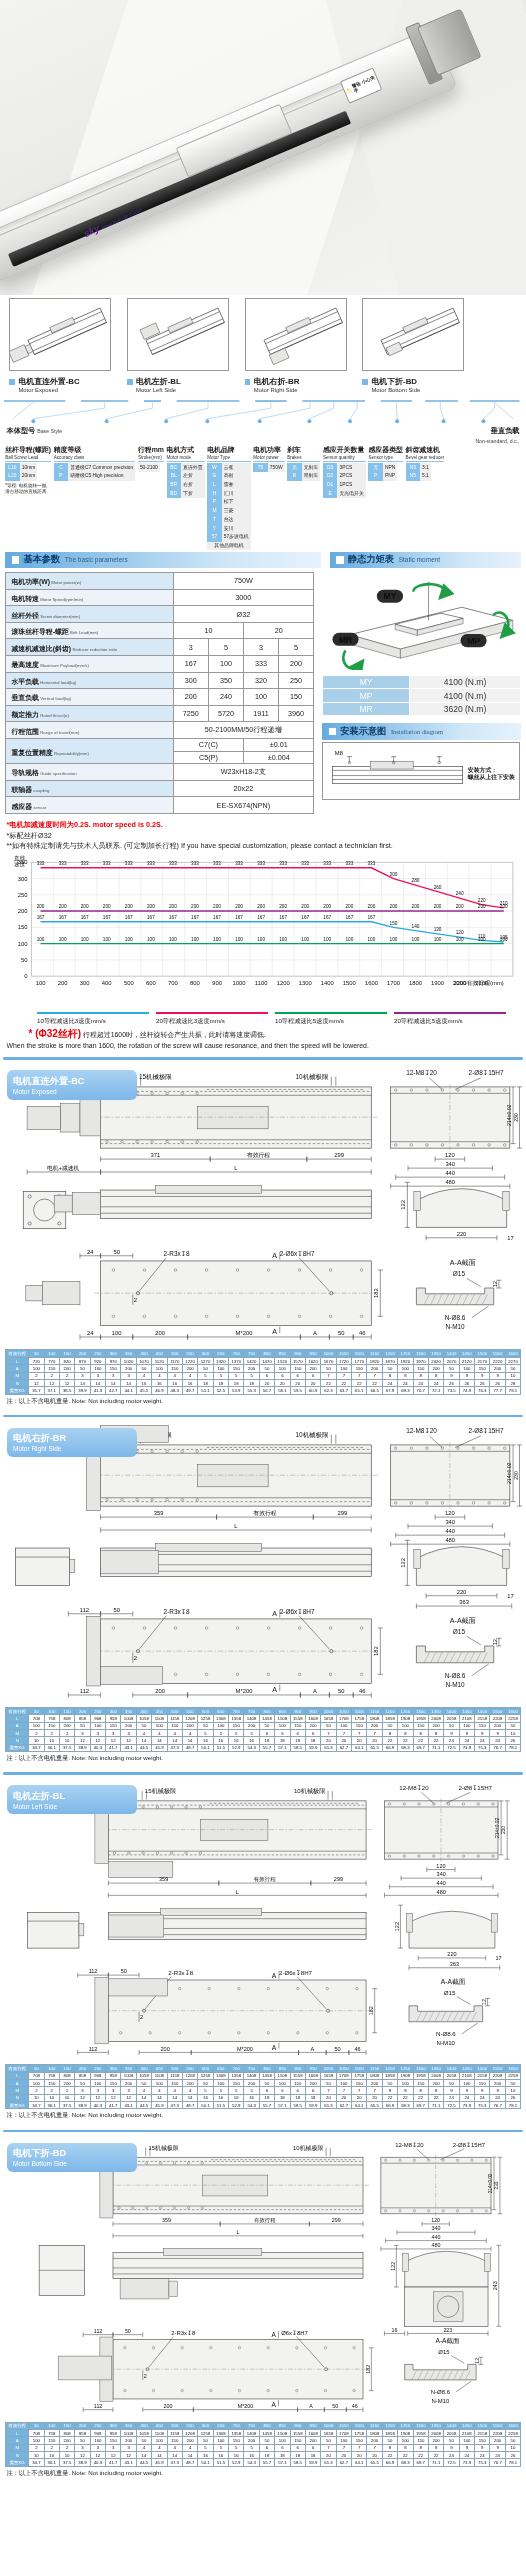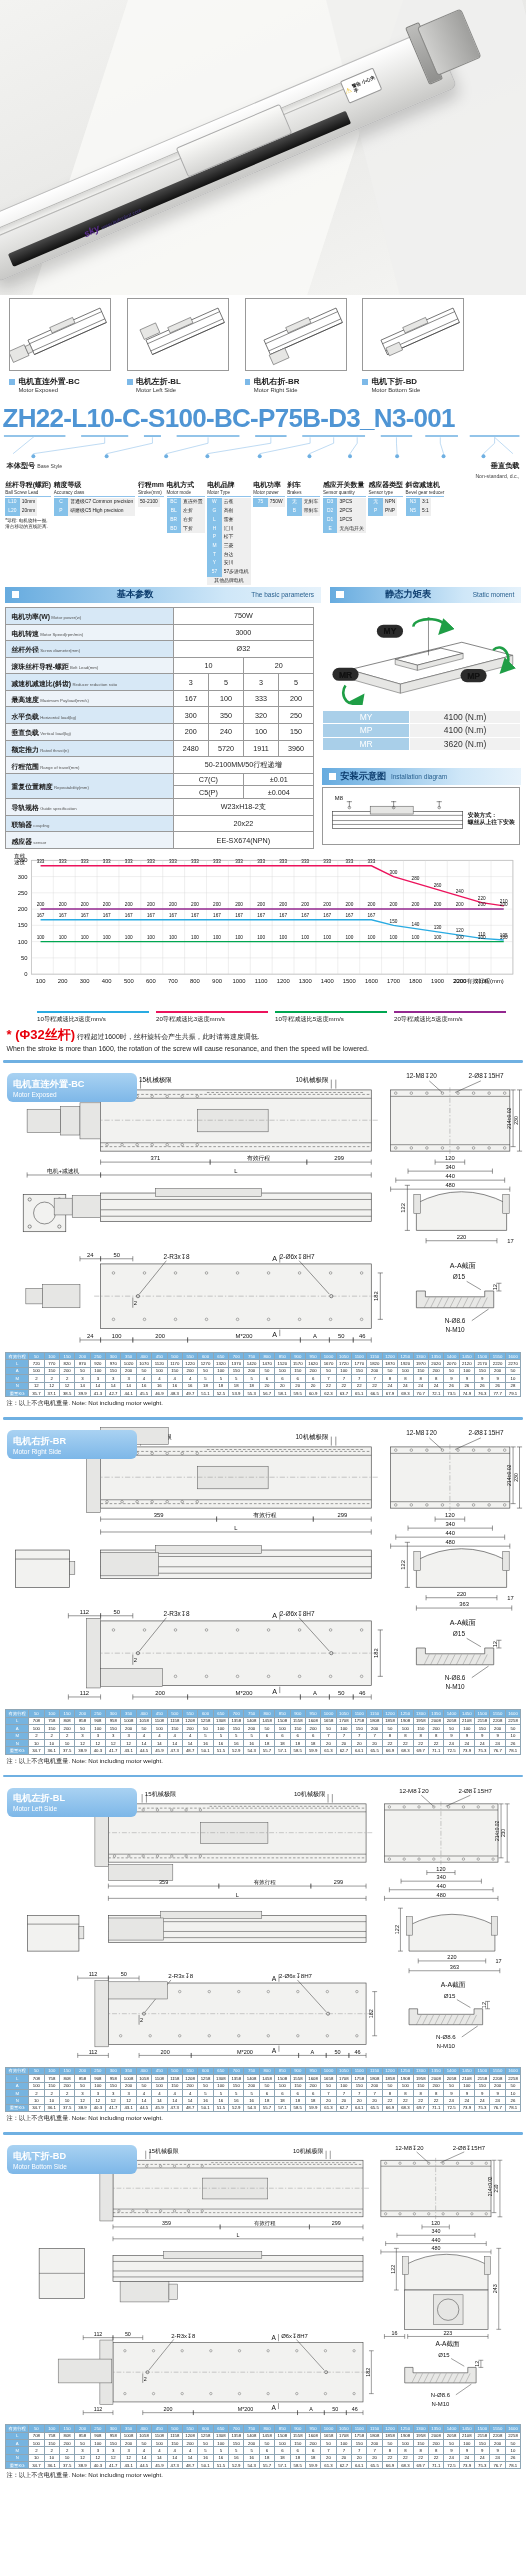--- a/index.html
+++ b/index.html
@@ -43,40 +43,40 @@
   .group{flex:0 0 auto;}
   .gtitle{font-size:6.9px;font-weight:bold;white-space:nowrap;}
   .gsub{font-size:4.6px;color:#333;border-bottom:1.3px solid #8fc3ec;padding-bottom:1.3px;margin-bottom:1.3px;white-space:nowrap;}
   .gtable{border-collapse:separate;border-spacing:0.7px;}
   .gtable td{padding:1.3px 2px;font-size:4.9px;line-height:1.25;}
   .gkey{background:#85c1e9;color:#fff;text-align:center;min-width:10.5px;}
   .gval{background:#efefef;color:#222;white-space:nowrap;}
   .gnote{font-size:4.6px;color:#222;margin-top:2px;line-height:1.3;}
   
   .twobars{display:flex;gap:9.2px;margin:1.3px 5.2px;}
-  .twobars .secbar{flex:1;margin:0;justify-content:space-between;}
+  .twobars .secbar{flex:1;margin:0;}
   .twobars .secbar.rt{flex:0 0 178px;}
   
   .basic-wrap{display:flex;gap:7.9px;padding:2.6px 5.2px;}
   .btable{border-collapse:collapse;width:309px;flex:0 0 309px;}
   .btable td{border:0.7px solid #999;}
   .bl{padding:1.3px 5.2px;width:156px;}
   .bl .cn{font-size:6.9px;font-weight:bold;}
   .bl .en{font-size:4.3px;color:#555;margin-left:1.3px;}
   .bv{text-align:center;font-size:7.2px;padding:1.3px 1.3px;background:#fff;}
   .right-col{flex:1;}
   .mtable{border-collapse:separate;border-spacing:1.3px;width:100%;margin-top:2.6px;}
   .mkey{background:#a9cfe9;color:#fff;text-align:center;font-size:8.5px;padding:1.3px;}
   .mval{background:#f1f1f1;color:#333;text-align:center;font-size:8.5px;padding:1.3px;}
   .idia{border:0.7px solid #999;margin-top:2.6px;background:#fff;}
   
   .notes{padding:3.9px 6.5px 1.3px 6.5px;font-size:7.2px;line-height:1.45;}
   .notes .red{color:#e8000b;font-weight:bold;}
   .resnote{padding:1.3px 6.5px;font-size:6.9px;line-height:1.4;}
-  .resnote .red{color:#e8000b;font-weight:bold;font-size:13px;}
+  .resnote .red{color:#e8000b;font-weight:bold;font-size:10px;margin-left:22px;}
   .legend{display:flex;padding:1.3px 19.6px 0 37px;gap:6.5px;}
   .leg-item{flex:1;}
   .leg-line{height:2px;margin-bottom:2.6px;}
   .leg-txt{font-size:6.2px;}
   
   .divider{height:2.6px;background:#6fb0e2;margin:5.2px 2.6px;border-radius:1.3px;}
   .msec{position:relative;padding:0 0 1.3px 0;}
   .mlabel{position:absolute;left:6.5px;top:5.2px;width:117px;border-radius:5.9px;background:linear-gradient(#a9d2f2,#7db7e8);color:#fff;padding:4.6px 6.5px;z-index:2;}
   .mlabel .cn{font-size:9.2px;font-weight:bold;}
   .mlabel .en{font-size:6.5px;}
@@ -177,21 +177,20 @@
       </g>
         </svg>
       <div class="cap">
           <span class="bsq"></span>
           <span>电机下折-BD</span>
         </div>
       <div class="cap-en">Motor Bottom Side</div></div>
     </div>
 
   
-  <div class="model-code">ZH22-L10-C-S100-BC-P75B-D3_N3-001</div>
   <svg id="connectors" width="526" height="25" viewBox="0 0 804 38">
       <line x1="6" y1="3" x2="100" y2="3" stroke="#6fb0e2" stroke-width="2.5"></line>
       <line x1="124" y1="3" x2="196" y2="3" stroke="#6fb0e2" stroke-width="2.5"></line>
       <line x1="220" y1="3" x2="246" y2="3" stroke="#6fb0e2" stroke-width="2.5"></line>
       <line x1="270" y1="3" x2="366" y2="3" stroke="#6fb0e2" stroke-width="2.5"></line>
       <line x1="390" y1="3" x2="438" y2="3" stroke="#6fb0e2" stroke-width="2.5"></line>
       <line x1="462" y1="3" x2="558" y2="3" stroke="#6fb0e2" stroke-width="2.5"></line>
       <line x1="582" y1="3" x2="630" y2="3" stroke="#6fb0e2" stroke-width="2.5"></line>
       <line x1="650" y1="3" x2="700" y2="3" stroke="#6fb0e2" stroke-width="2.5"></line>
       <line x1="718" y1="3" x2="794" y2="3" stroke="#6fb0e2" stroke-width="2.5"></line>
@@ -480,21 +479,21 @@
           </tr>
           <tr>
             <td class="bl" style="background:#edf3f9"><span class="cn">垂直负载</span><span class="en">Vertical load(kg)</span></td>
             <td class="bv" colspan="1">200</td>
             <td class="bv" colspan="1">240</td>
             <td class="bv" colspan="1">100</td>
             <td class="bv" colspan="1">150</td>
           </tr>
           <tr>
             <td class="bl" style="background:#d7e8f6"><span class="cn">额定推力</span><span class="en">Rated thrust(n)</span></td>
-            <td class="bv" colspan="1">2480</td>
+            <td class="bv" colspan="1">7250</td>
             <td class="bv" colspan="1">5720</td>
             <td class="bv" colspan="1">1911</td>
             <td class="bv" colspan="1">3960</td>
           </tr>
           <tr>
             <td class="bl" style="background:#edf3f9"><span class="cn">行程范围</span><span class="en">Range of travel(mm)</span></td>
             <td class="bv" colspan="4">50-2100MM/50行程递增</td>
           </tr>
           <tr>
             <td class="bl" style="background:#d7e8f6" rowspan="2"><span class="cn">重复位置精度</span><span class="en">Repeatability(mm)</span></td>
@@ -556,21 +555,21 @@
             <tr>
               <td class="mkey" style="width:44%">MP</td>
               <td class="mval">4100 (N.m)</td>
             </tr>
             <tr>
               <td class="mkey" style="width:44%">MR</td>
               <td class="mval">3620 (N.m)</td>
             </tr>
           </tbody>
         </table>
-      <div class="secbar" style="margin:17px 0 0 0;">
+      <div class="secbar" style="margin:7px 0 0 0;font-family:Liberation Serif, serif;">
         <span class="sq"></span>
         <span class="cn">安装示意图</span>
         <span class="en">Installation diagram</span>
       </div>
       <svg id="idia-svg" class="idia" width="196" height="56" viewBox="0 0 300 86">
           <rect x="14" y="36" width="200" height="26" class="frw"></rect>
           <line x1="14" y1="42" x2="214" y2="42" class="dl"></line>
           <line x1="14" y1="50" x2="214" y2="50" class="dl"></line>
           <line x1="14" y1="56" x2="214" y2="56" class="dl"></line>
           <rect x="72" y="28" width="66" height="12" class="fr2"></rect>
@@ -582,20 +581,25 @@
           <circle cx="108" cy="30" r="2" fill="none" stroke="#444" stroke-width=".8"></circle>
           <line x1="178" y1="20" x2="178" y2="30" class="dl"></line>
           <line x1="174" y1="21" x2="182" y2="21" class="dl"></line>
           <circle cx="178" cy="30" r="2" fill="none" stroke="#444" stroke-width=".8"></circle>
           <text x="24" y="18" font-size="9" text-anchor="middle">M8</text>
           <text x="222" y="44" font-size="9" font-weight="bold">安装方式：</text>
           <text x="222" y="56" font-size="9" font-weight="bold">螺丝从上往下安装</text>
         </svg>
     </div>
   </div>
+  <div class="notes" id="notes">
+      <div class="red">*电机加减速度时间为0.2S. motor speed is 0.2S.</div>
+      <div class="">*标配丝杆Ø32</div>
+      <div class="">**如有特殊定制请先与技术人员联系. (可定制加长行程) If you have special customization, please contact a technician first.</div>
+    </div>
 
   
   <svg id="chart" width="526" height="156" viewBox="0 0 804 238">
       <rect x="48" y="14" width="736" height="174" fill="#fff" stroke="#aaa" stroke-width="1"></rect>
       <line x1="48" y1="14" x2="48" y2="188" stroke="#d5d5d5" stroke-width=".6"></line>
       <line x1="81.45454545454545" y1="14" x2="81.45454545454545" y2="188" stroke="#d5d5d5" stroke-width=".6"></line>
       <line x1="114.9090909090909" y1="14" x2="114.9090909090909" y2="188" stroke="#d5d5d5" stroke-width=".6"></line>
       <line x1="148.36363636363637" y1="14" x2="148.36363636363637" y2="188" stroke="#d5d5d5" stroke-width=".6"></line>
       <line x1="181.8181818181818" y1="14" x2="181.8181818181818" y2="188" stroke="#d5d5d5" stroke-width=".6"></line>
       <line x1="215.27272727272728" y1="14" x2="215.27272727272728" y2="188" stroke="#d5d5d5" stroke-width=".6"></line>

